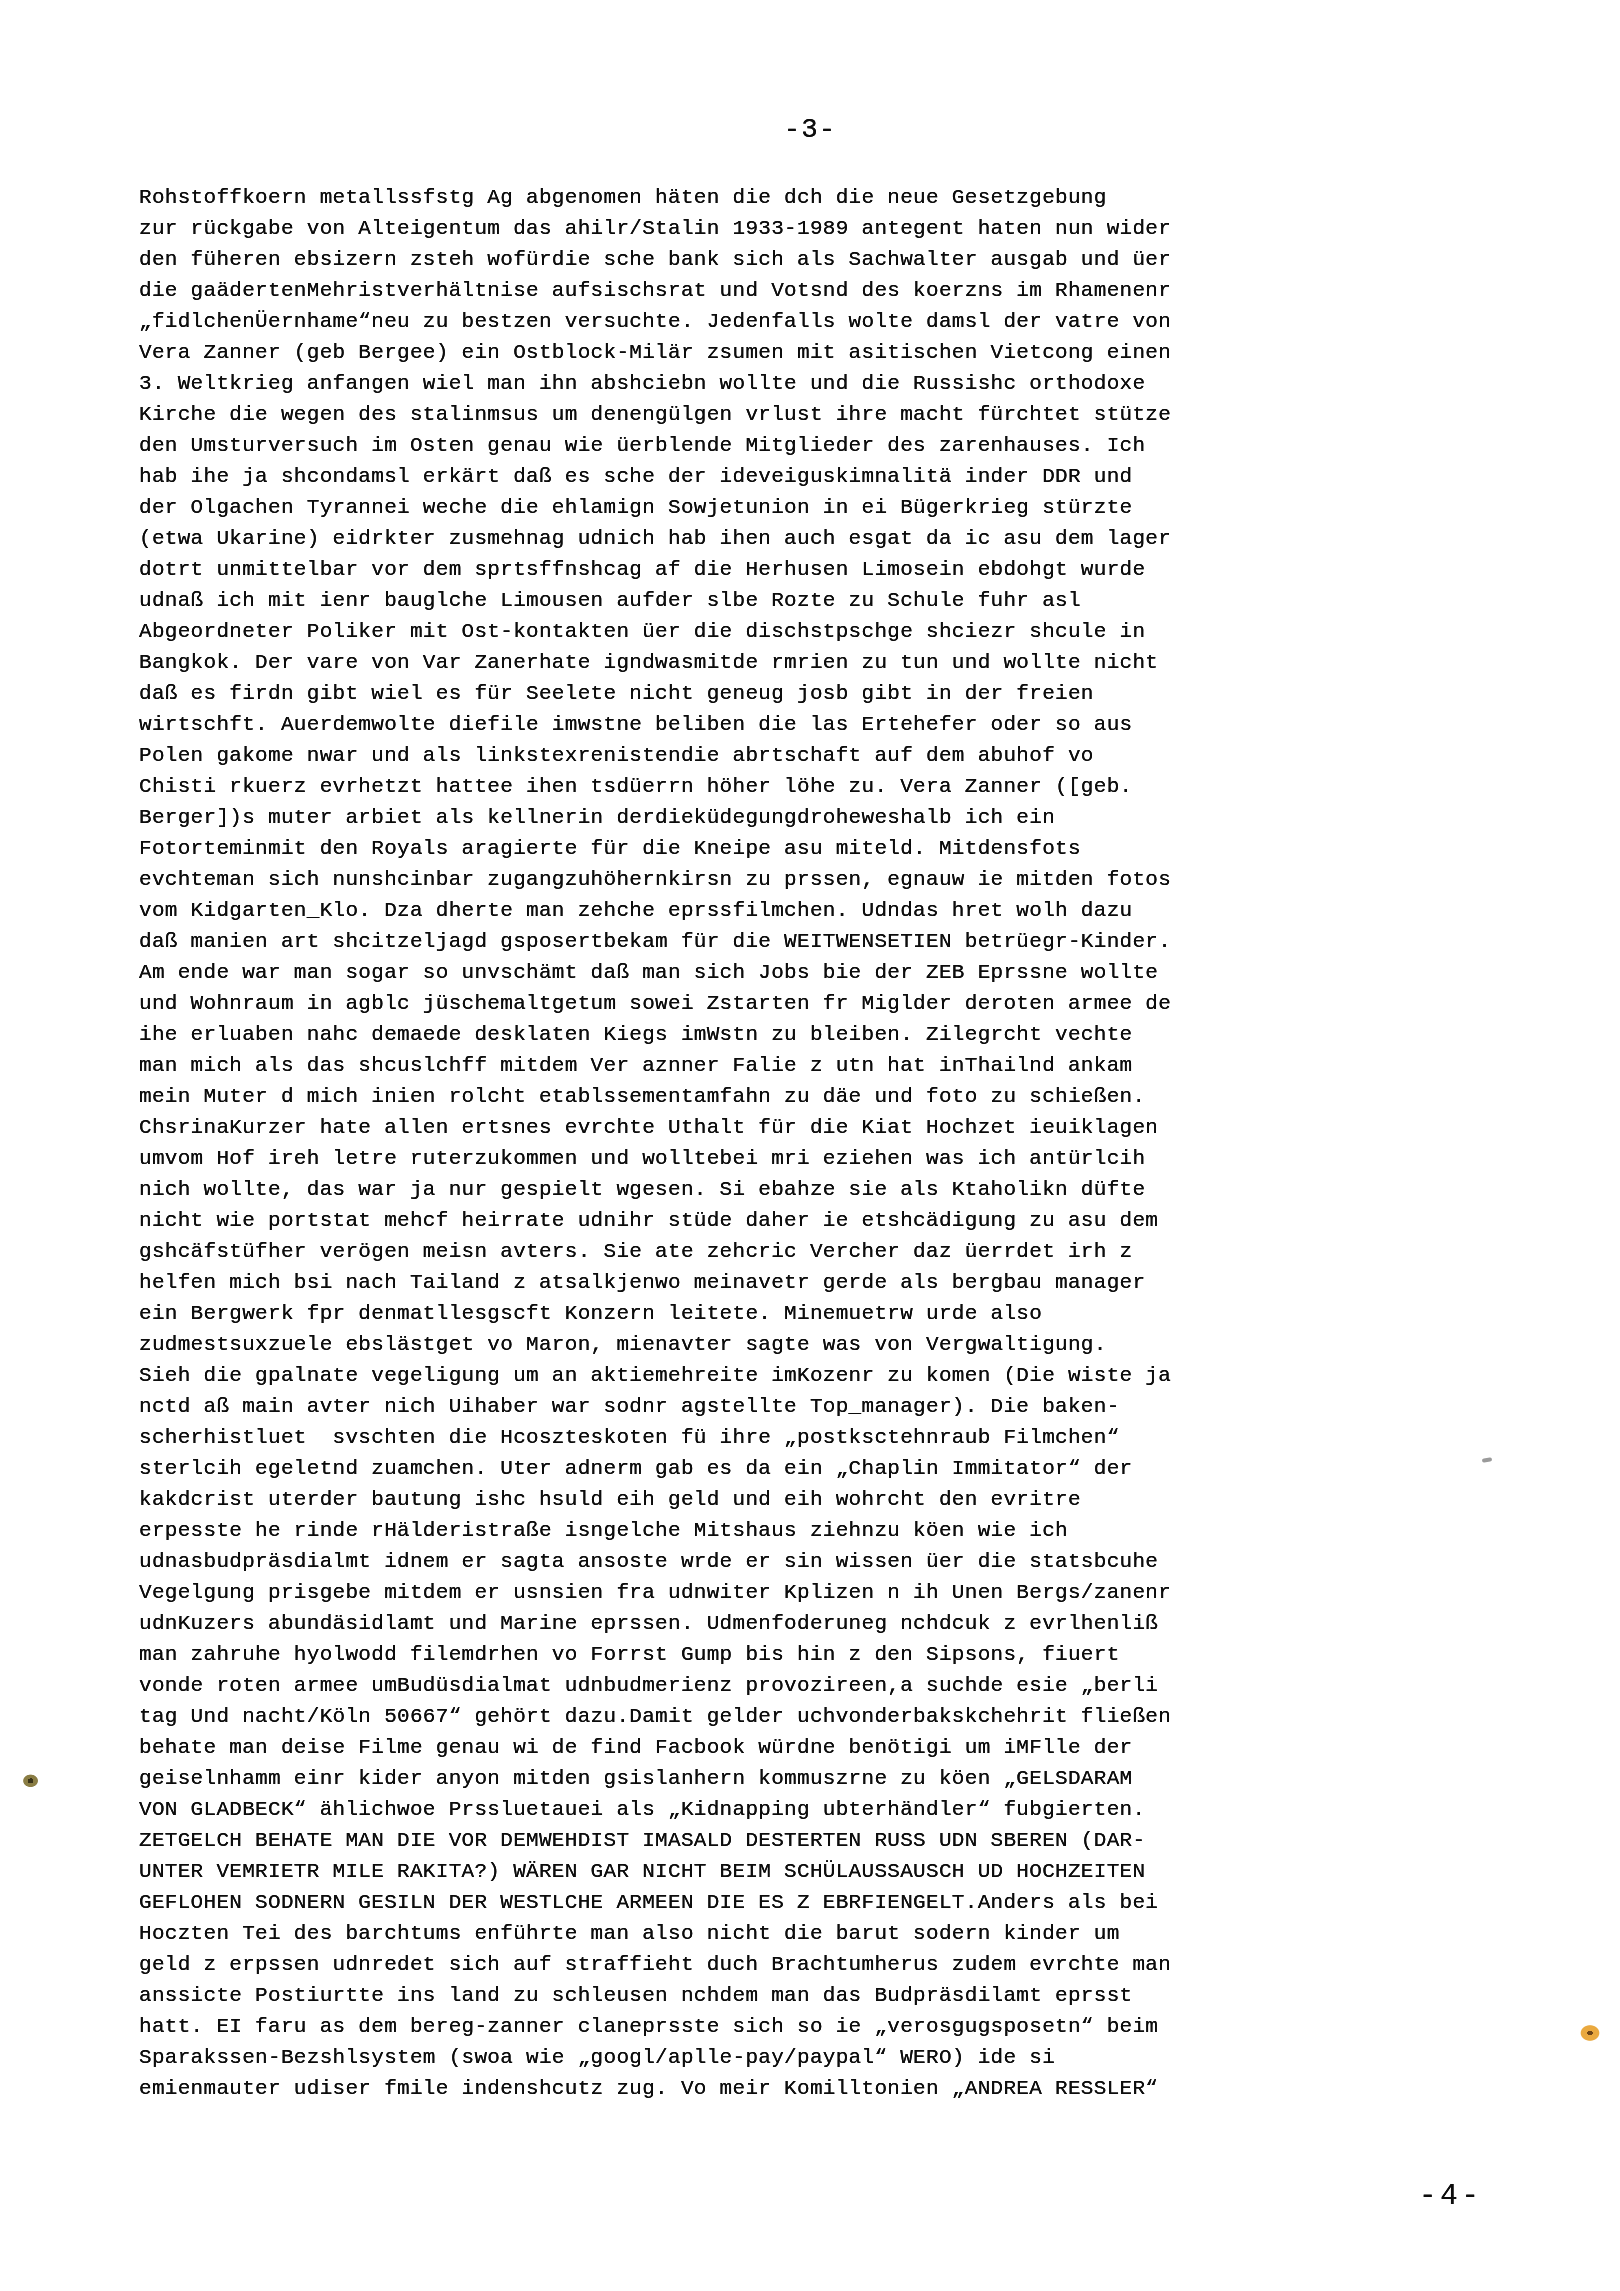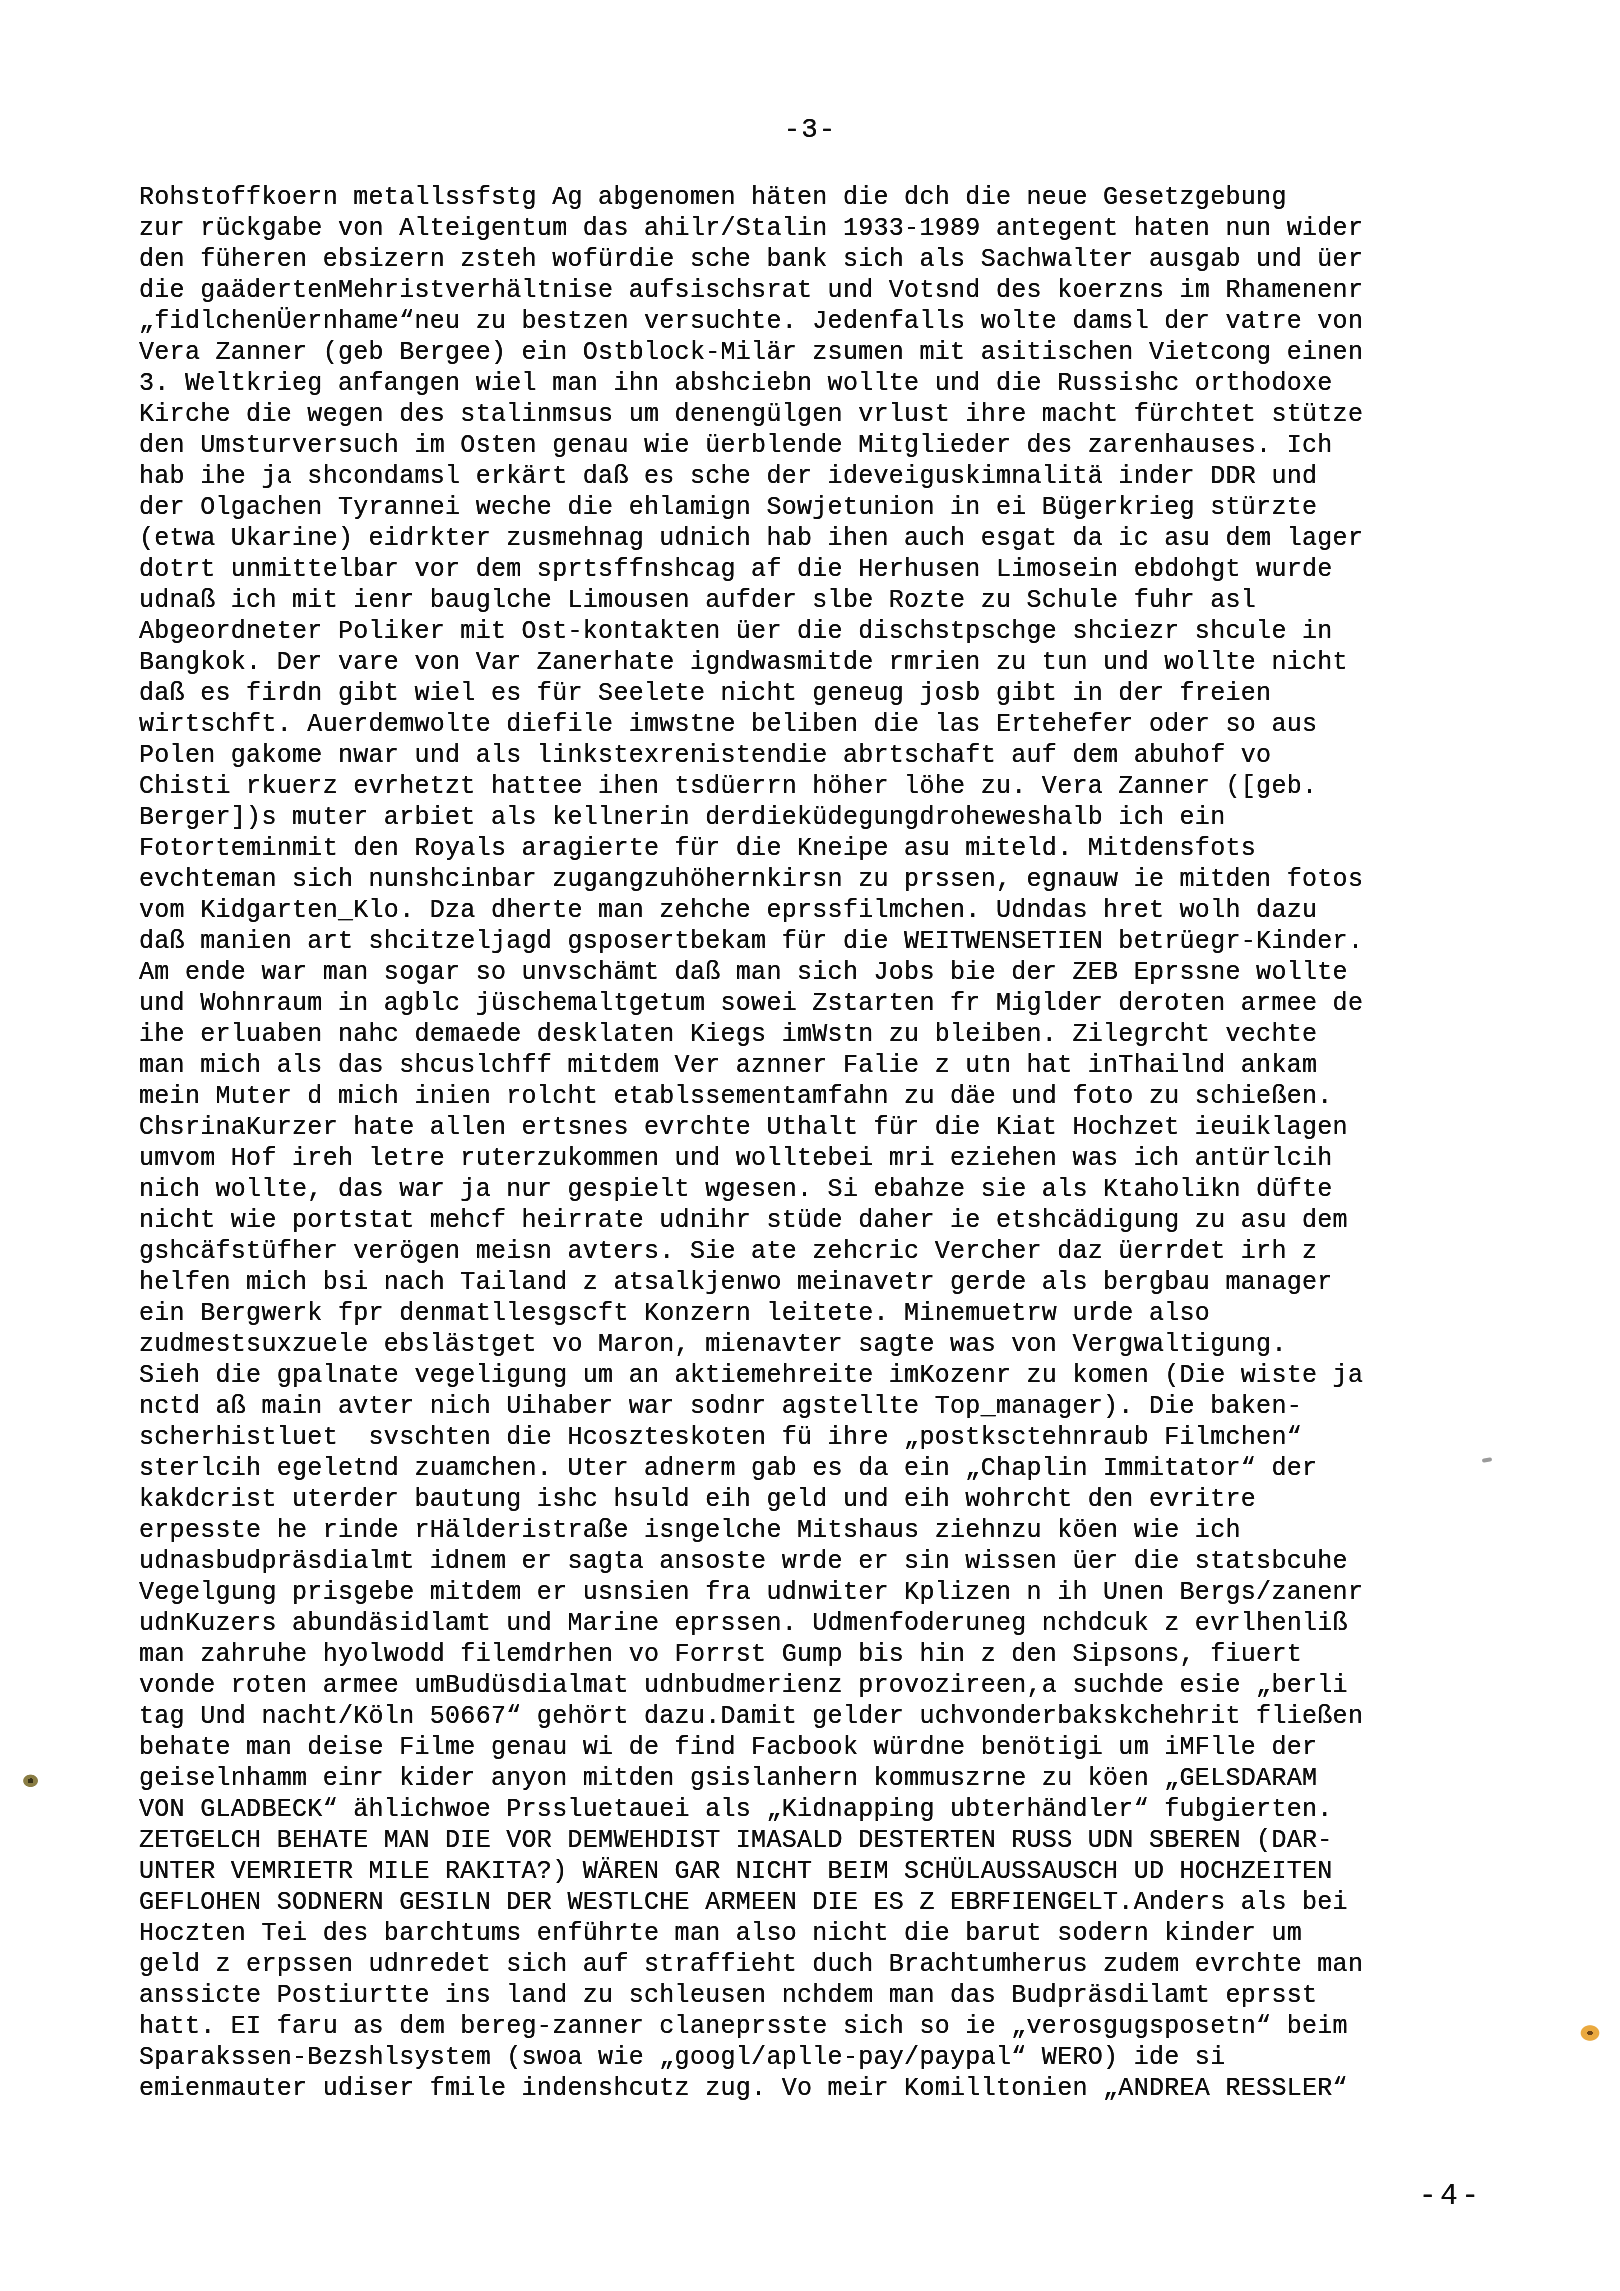--- a/index.html
+++ b/index.html
@@ -23,21 +23,21 @@
     width: 100%;
     text-align: center;
     font-size: 27.4px;
     letter-spacing: 1px;
     text-shadow: 0 0 0.6px #000;
   }
   .doc-body {
     position: absolute;
     top: 182px;
     left: 139px;
-    font-size: 25px;
+    font-size: 21px;
     line-height: 31px;
     letter-spacing: 0.3px;
     white-space: pre;
     text-shadow: 0 0 0.6px #000;
   }
   .doc-body .line {
     height: 31px;
   }
   .page-number-bottom {
     position: absolute;

